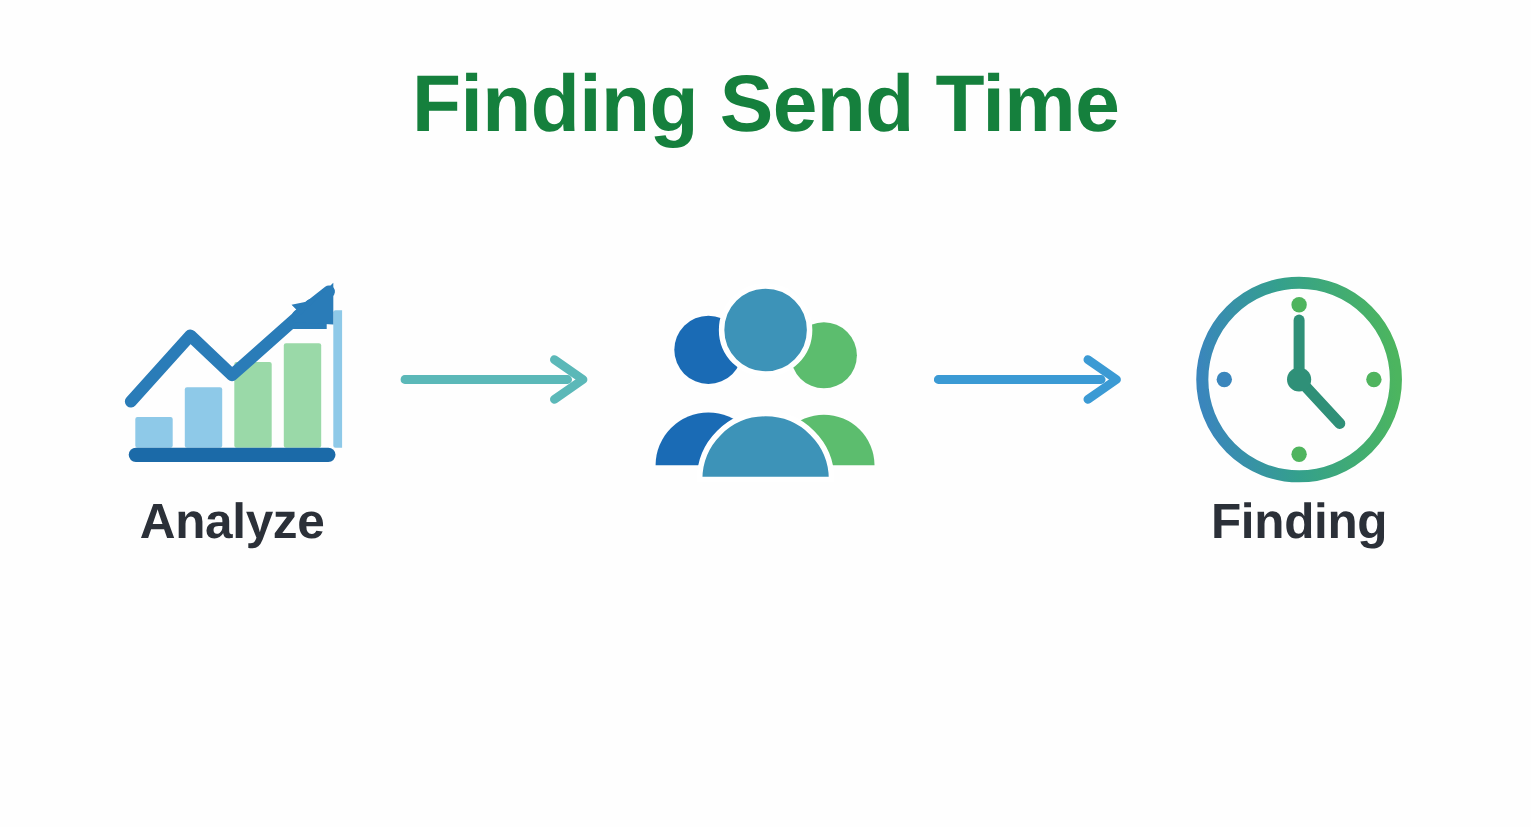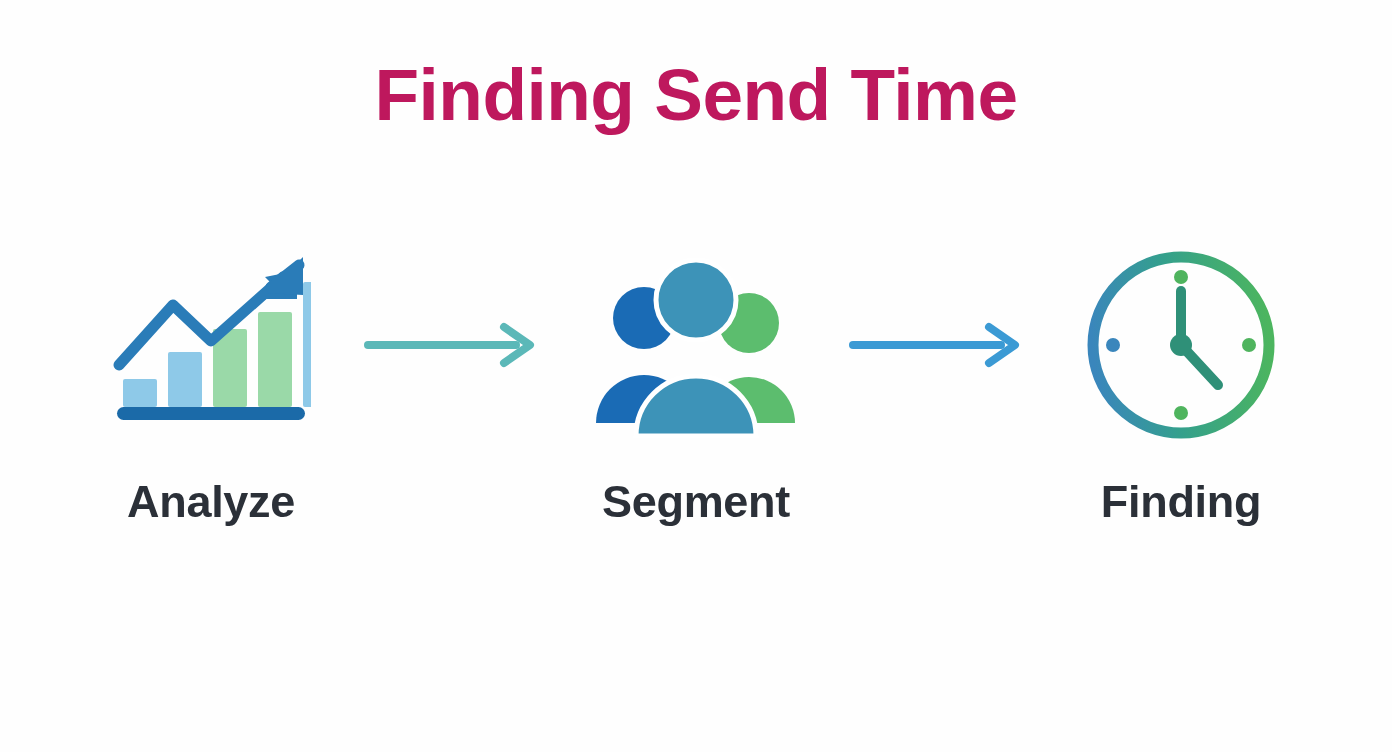--- a/index.html
+++ b/index.html
@@ -25,21 +25,21 @@
   
   .title {
     position: absolute;
     top: 58px;
     left: 0;
     width: 1392px;
     text-align: center;
     font-size: 73px;
     font-weight: bold;
     letter-spacing: -0.5px;
-    color: #be185d;
+    color: #15803d;
     line-height: 1.0;
     user-select: none;
   }
 
   
   .flow {
     position: absolute;
     top: 245px;
     left: 96px;
     width: 1200px;
@@ -58,21 +58,21 @@
   }
 
   .step-icon {
     height: 200px;
     display: flex;
     align-items: center;
     justify-content: center;
   }
 
   .step-label {
-    margin-top: 32px;
+    margin-top: 4px;
     font-size: 45px;
     font-weight: bold;
     color: #2b3038;
     letter-spacing: -0.3px;
     line-height: 1.1;
     white-space: nowrap;
     user-select: none;
   }
 
   .connector {
@@ -135,21 +135,20 @@
             <circle cx="163" cy="70" r="30" fill="#5cbd6e"></circle>
             <path d="M117 170 a46 46 0 0 1 92 0 z" fill="#5cbd6e"></path>
           </g>
 
           <g>
             <circle cx="110" cy="47" r="40" fill="#3d93b8" stroke="#ffffff" stroke-width="5"></circle>
             <path d="M50 183 a60 60 0 0 1 120 0 z" fill="#3d93b8" stroke="#ffffff" stroke-width="5"></path>
           </g>
         </svg>
       </div>
-      <div class="step-label">Segment</div>
     </div>
 
     <div class="connector">
       <svg width="180" height="50" viewBox="0 0 180 50">
         <line x1="4" y1="25" x2="152" y2="25" stroke="#3b9ad4" stroke-width="8" stroke-linecap="round"></line>
         <polyline points="140,7 166,25 140,43" fill="none" stroke="#3b9ad4" stroke-width="8" stroke-linecap="round" stroke-linejoin="round"></polyline>
       </svg>
     </div>
 
     <div class="step">

